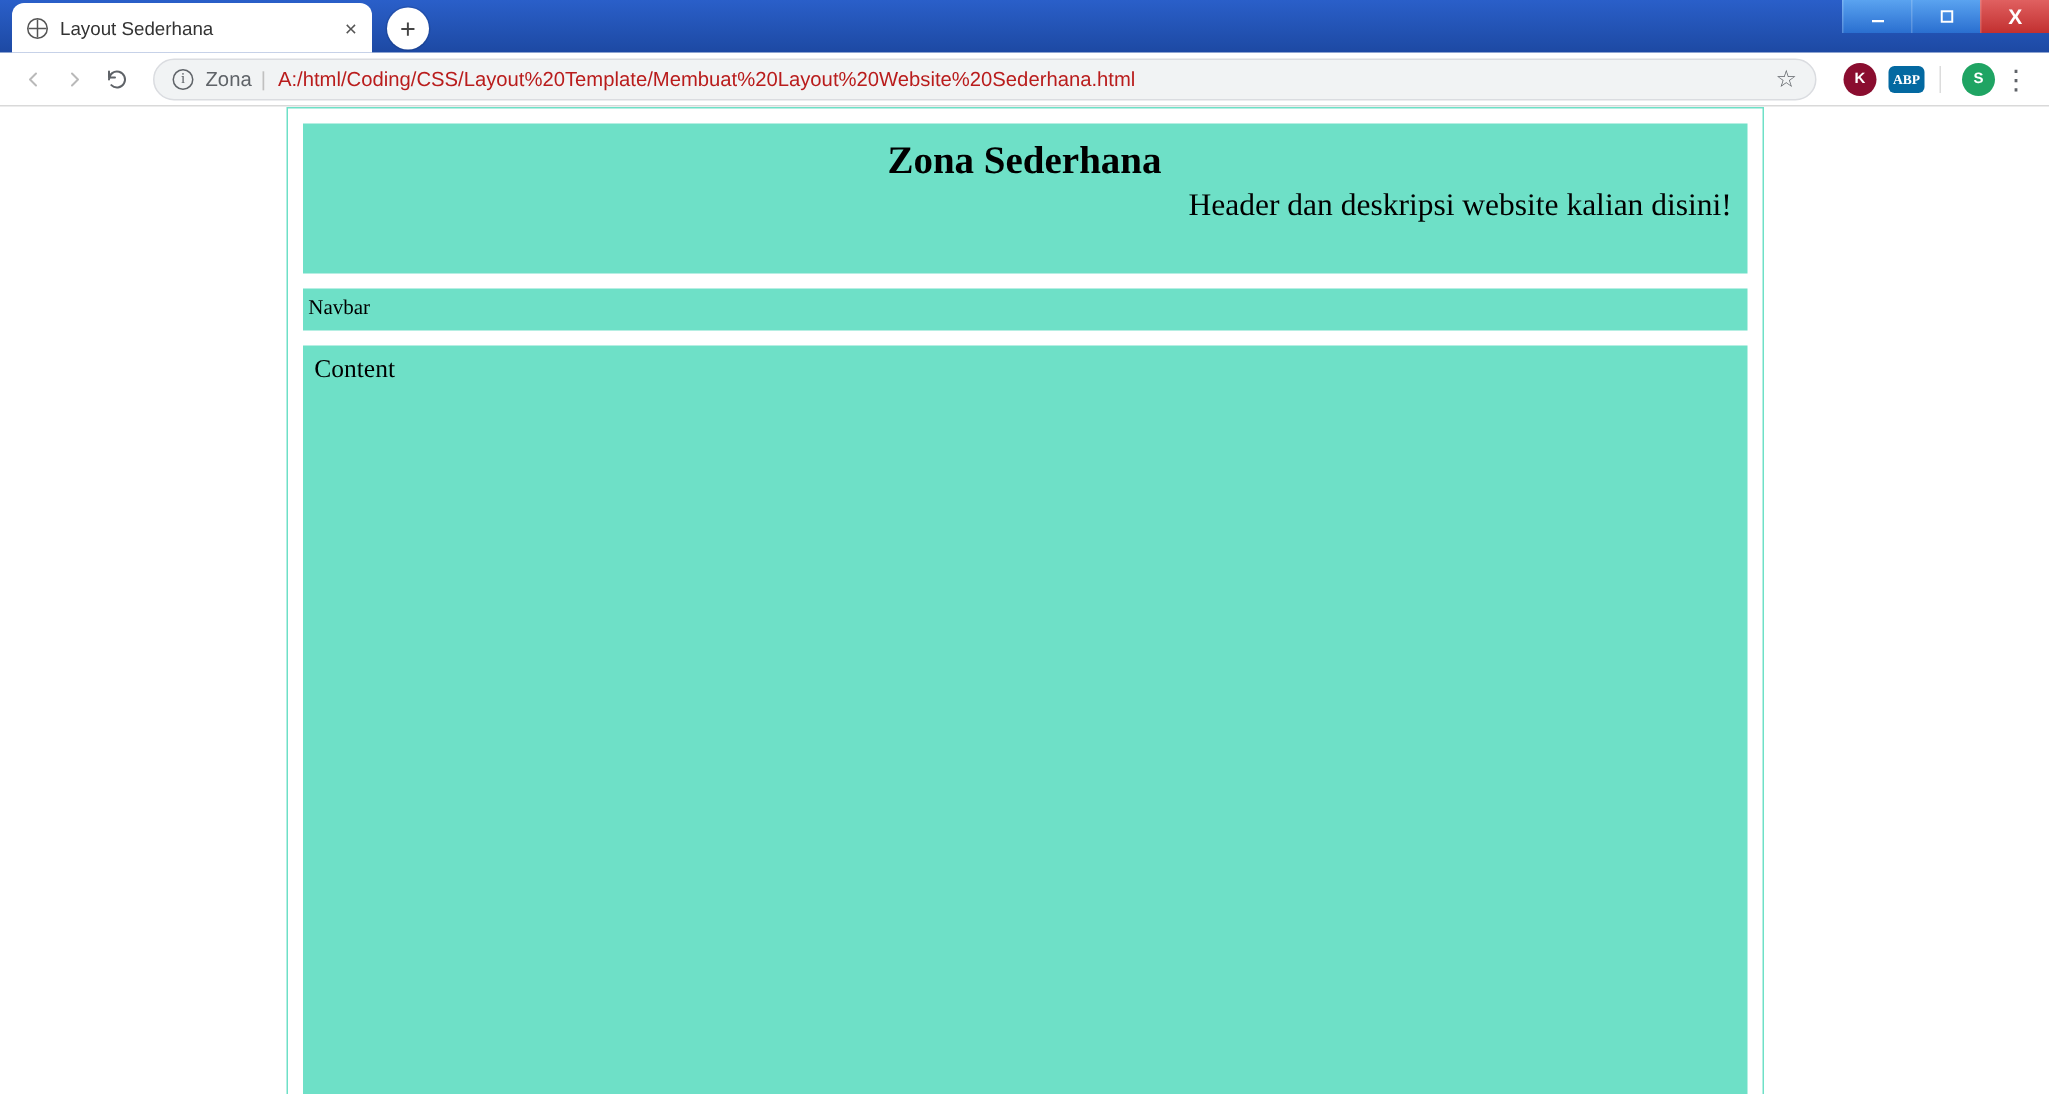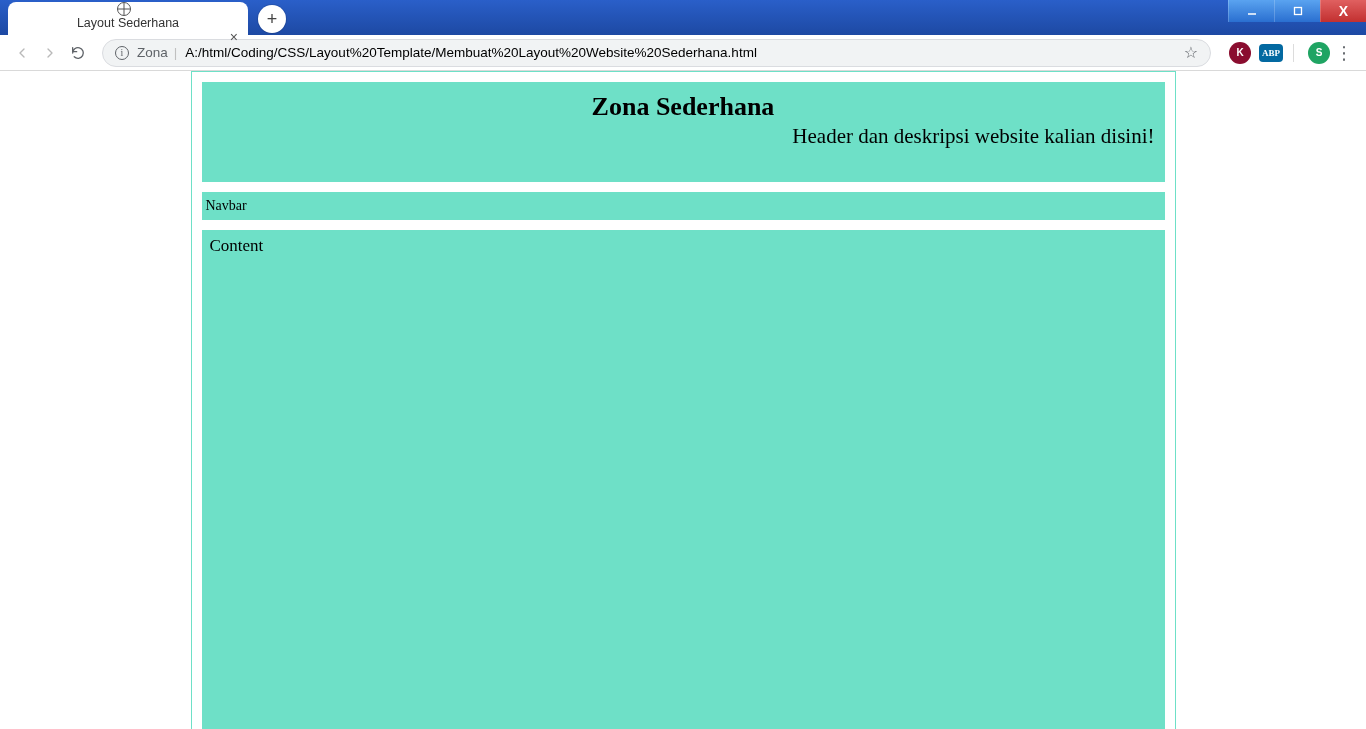--- a/index.html
+++ b/index.html
@@ -20,21 +20,20 @@
     margin-left: 8px;
     border-top-left-radius: 8px;
     border-top-right-radius: 8px;
     display: flex;
     align-items: center;
     padding: 0 10px;
     font-family: Arial, sans-serif;
     font-size: 12.5px;
     color: #333;
     position: relative;
-    flex-direction: column;
   }
   .tab .globe {
     width:14px; height:14px; border:1.2px solid #555; border-radius:50%;
     margin-right:8px; position:relative; flex:0 0 auto;
   }
   .tab .globe::before, .tab .globe::after {
     content:""; position:absolute; background:#555;
   }
   .tab .globe::before { left:0; right:0; top:50%; height:1px; transform:translateY(-0.5px);}
   .tab .globe::after { top:0; bottom:0; left:50%; width:1px; transform:translateX(-0.5px);}
@@ -83,21 +82,21 @@
     font-size:13.5px; color:#202124;
     background:#f1f3f4;
   }
   .omnibox .info-icon {
     width:14px; height:14px; border:1.2px solid #5f6368; border-radius:50%;
     display:flex; align-items:center; justify-content:center;
     font-size:10px; color:#5f6368; margin-right:8px; font-family:Georgia,serif;
   }
   .omnibox .file-label { color:#5f6368; margin-right:6px; }
   .omnibox .sep { color:#c0c0c0; margin-right:8px; }
-  .omnibox .url { color:#000000; }
+  .omnibox .url { color:#b91c1c; }
   .omnibox .star {
     margin-left:auto; color:#5f6368; font-size:16px;
   }
   .ext {
     width:22px; height:22px; border-radius:50%; margin-left:8px;
     display:flex; align-items:center; justify-content:center;
     font-size:10px; font-weight:bold; color:#fff; font-family:Arial,sans-serif;
   }
   .ext.k { background:#8a0d2f; }
   .ext.abp { background:#0369a1; border-radius:4px; width:24px; height:18px; font-size:9px;font-family:Liberation Serif, serif;}

